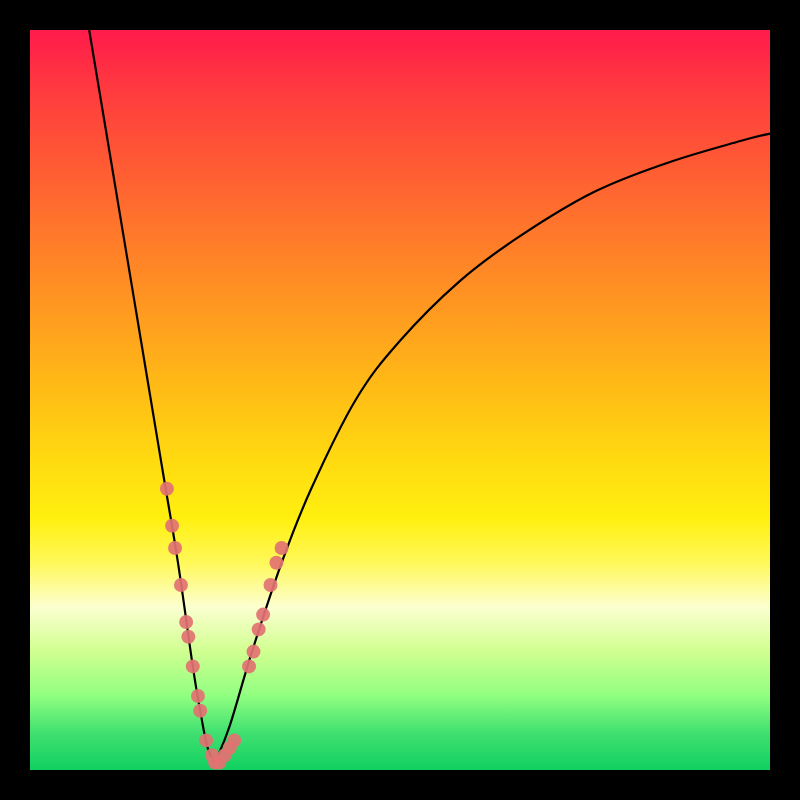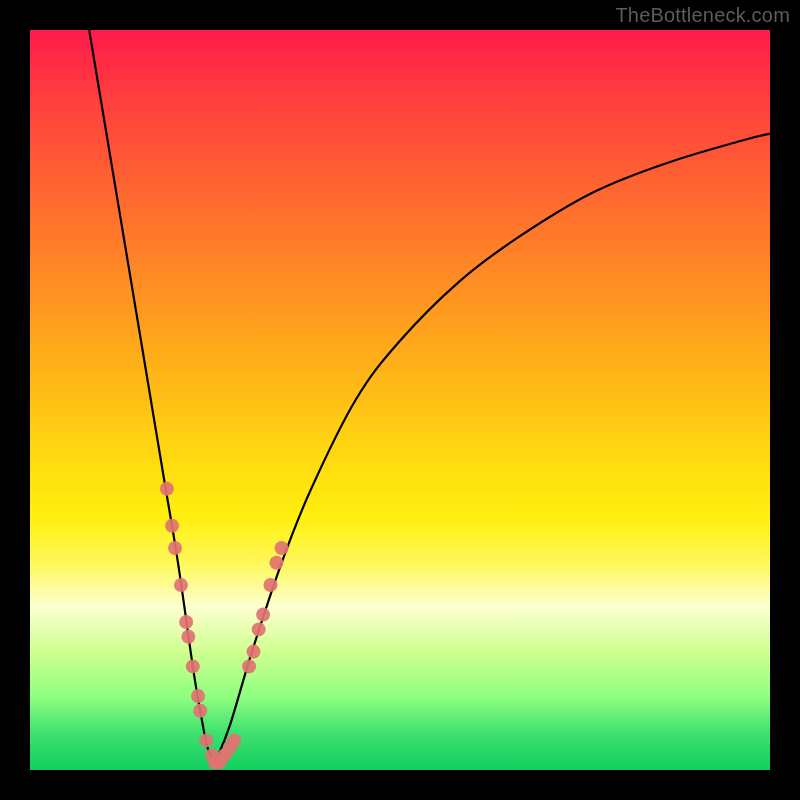--- a/index.html
+++ b/index.html
@@ -95,14 +95,13 @@
           <circle cx="219.04000000000002" cy="636.4" r="7" fill="#e27272" fill-opacity="0.92"></circle>
           <circle cx="223.48" cy="621.6" r="7" fill="#e27272" fill-opacity="0.92"></circle>
           <circle cx="228.66" cy="599.4" r="7" fill="#e27272" fill-opacity="0.92"></circle>
           <circle cx="233.1" cy="584.6" r="7" fill="#e27272" fill-opacity="0.92"></circle>
           <circle cx="240.5" cy="555" r="7" fill="#e27272" fill-opacity="0.92"></circle>
           <circle cx="246.41999999999996" cy="532.8" r="7" fill="#e27272" fill-opacity="0.92"></circle>
           <circle cx="251.60000000000002" cy="518" r="7" fill="#e27272" fill-opacity="0.92"></circle>
         </g>
     </svg>
   </div>
-  <div class="watermark">TheBottleneck.com</div>
 </div>
 
 </body></html>

